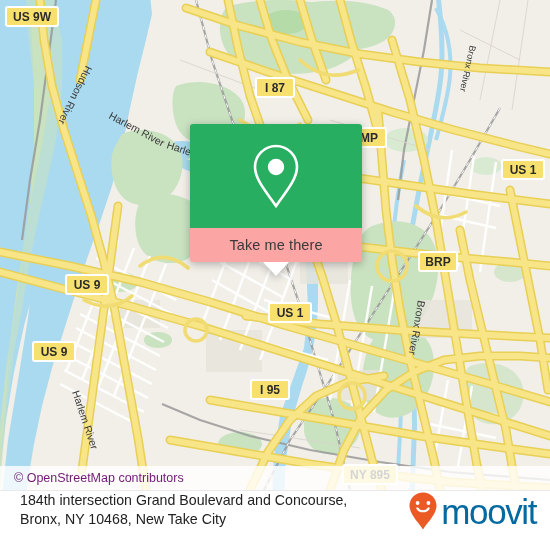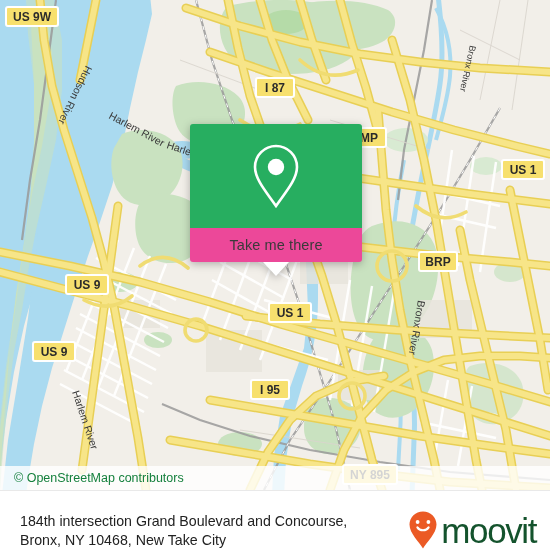--- a/index.html
+++ b/index.html
@@ -39,21 +39,21 @@
   #popup-head {
     height: 104px;
     background: #27ae60;
     border-radius: 3px 3px 0 0;
     display: flex;
     align-items: center;
     justify-content: center;
   }
   #popup-body {
     height: 34px;
-    background: #ec4899;
+    background: #fca5a5;
     border-radius: 0 0 3px 3px;
     display: flex;
     align-items: center;
     justify-content: center;
     position: relative;
   }
   #popup-label {
     font-size: 14.5px;
     color: #3a3a3a;
     letter-spacing: .1px;
@@ -77,56 +77,56 @@
     top: 466px;
     width: 550px;
     height: 24px;
     z-index: 30;
     display: flex;
     align-items: center;
     background: rgba(255,255,255,0.80);
   }
   #attribution-text {
     font-size: 12.5px;
-    color: #15803d;
+    color: #701a75;
     padding-left: 14px;
   }
 
   
   #footer {
     position: absolute;
     left: 0;
     top: 490px;
     width: 550px;
     height: 60px;
     background: #ffffff;
     z-index: 50;
     display: flex;
-    align-items: flex-end;
+    align-items: flex-start;
     justify-content: space-between;
     box-sizing: border-box;
     padding: 0 14px 0 20px;
     border-top: 1px solid #e9e9e9;
   }
   #footer-address {
     font-size: 14.2px;
     line-height: 19px;
     color: #222222;
     max-width: 398px;
   }
   #footer-address span { display: block; }
   #brand {
     display: flex;
     align-items: center;
     gap: 2px;
   }
   #brand-wordmark {
     font-size: 35px;
     letter-spacing: -1.4px;
-    color: #14532d;
+    color: #0369a1;
     font-weight: 400;
     line-height: 1;
     margin-left: 1px;
   }
 </style>
 </head>
 <body>
 
 <div id="map-root">
   <svg id="map-svg" viewBox="0 0 550 490" xmlns="http://www.w3.org/2000/svg">

